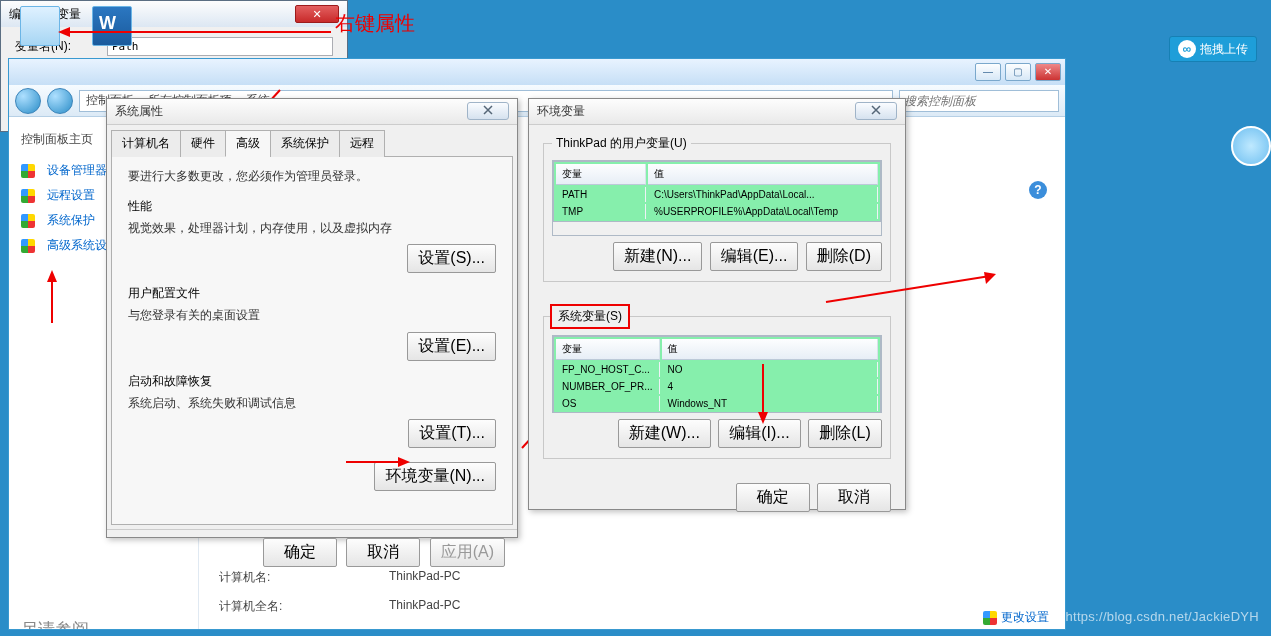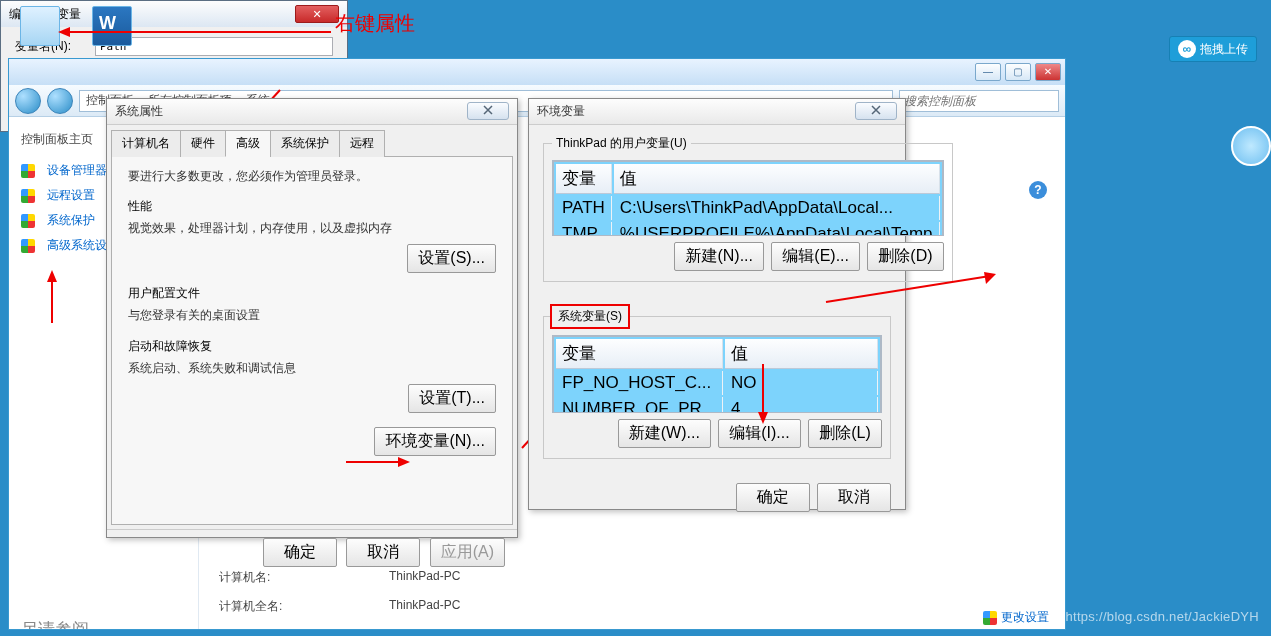--- a/index.html
+++ b/index.html
@@ -54,36 +54,36 @@
 .btn-row-right { text-align:right; margin-top:6px;}
 .dlg-footer { padding:8px 12px; text-align:right; border-top:1px solid #ccc;}
 .dlg-footer .btn { margin-left:6px;}
 
 
 .envdlg { left:528px; top:98px; width:378px; height:412px;}
 .envdlg .dlg-close { right:8px; top:3px;}
 .envbody { padding:10px 14px;}
 .fieldset { border:1px solid #c8c8c8; padding:8px 8px 10px; margin-bottom:24px;}
 .fieldset legend { padding:0 4px; font-size:12px;}
-.var-table { width:100%; border:1px solid #aeb9c6; background:#7dd3fc; font-size:17px; font-family:"SimSun",monospace;}
+.var-table { width:100%; border:1px solid #aeb9c6; background:#86efac; font-size:10px; font-family:"SimSun",monospace;}
 .var-table th { background:linear-gradient(#fdfeff,#e7eef6); border-bottom:1px solid #bcc9d8; border-right:1px solid #d8e1ea; text-align:left; padding:3px 6px; font-weight:normal;}
 .var-table td { padding:2px 6px; border-right:1px solid #eef2f6; white-space:nowrap; overflow:hidden;}
 .tbl-wrap { height:76px; overflow:hidden; border:1px solid #aeb9c6;}
 .tbl-wrap.sys { height:78px;}
 .btn-row { text-align:right; margin-top:6px;}
 .btn-row .btn { margin-left:4px;}
 .hl-red { outline:2px solid #e00;}
 .hl-blue-btn { border:1px solid #2a7ccf !important; box-shadow: inset 0 0 0 1px #8fc4f0;}
 
 
 .editdlg { left:914px; top:192px; width:348px; height:132px; background:#f0f0f0; border:1px solid #5b6e82;}
 .editdlg .edlg-title { height:26px; background:linear-gradient(#fdfdfd,#dce7f3); display:flex; align-items:center; padding:0 8px; justify-content:space-between;}
 .red-close { width:44px; height:18px; background:linear-gradient(#e36060,#c82a2a); border:1px solid #9c1b1b; border-radius:2px; color:#fff; text-align:center; line-height:16px; font-size:11px;}
 .edbody { padding:10px 14px;}
-.edrow { display:flex; align-items:center; margin-bottom:8px; font-size:12px;}
+.edrow { display:flex; align-items:center; margin-bottom:8px; font-size:12px;gap:12px;}
 .edrow label { width:80px;}
 .edrow input { flex:1; border:1px solid #abadb3; padding:2px 4px; font-size:11px; font-family:"SimSun",monospace;}
 .edfooter { text-align:right; padding:0 14px 8px;}
 .edfooter .btn { margin-left:6px; min-width:70px;}
 
 
 .bdw { position:absolute; right:14px; top:36px; display:flex; align-items:center; gap:4px; background:#1e9ed9; border:1px solid #1680b4; padding:3px 8px; border-radius:3px; color:#fff;}
 .bdw .ico { width:18px; height:18px; border-radius:50%; background:#fff; color:#1e9ed9; text-align:center; line-height:18px; font-weight:bold;}
 .clock-widget { position:absolute; right:0; top:126px; width:40px; height:40px; border-radius:50%; background:radial-gradient(circle,#bfe9ff,#6cbef0); border:2px solid #fff;}
 .watermark { position:absolute; right:12px; bottom:12px; color:rgba(255,255,255,.65); font-size:13px; letter-spacing:.3px; }
@@ -196,20 +196,21 @@
   <div class="tab-panel">
     <div class="panel-text">要进行大多数更改，您必须作为管理员登录。</div>
     <div class="group">
       <h4>性能</h4>
       <div class="panel-text">视觉效果，处理器计划，内存使用，以及虚拟内存</div>
       <div class="btn-row-right"><span class="btn">设置(S)...</span></div>
     </div>
     <div class="group">
       <h4>用户配置文件</h4>
       <div class="panel-text">与您登录有关的桌面设置</div>
+      <div class="btn-row-right"><span class="btn">设置(E)...</span></div>
     </div>
     <div class="group">
       <h4>启动和故障恢复</h4>
       <div class="panel-text">系统启动、系统失败和调试信息</div>
       <div class="btn-row-right"><span class="btn">设置(T)...</span></div>
     </div>
     <div class="btn-row-right" style="margin-top:14px;"><span class="btn">环境变量(N)...</span></div>
   </div>
   <div class="dlg-footer">
     <span class="btn">确定</span>

